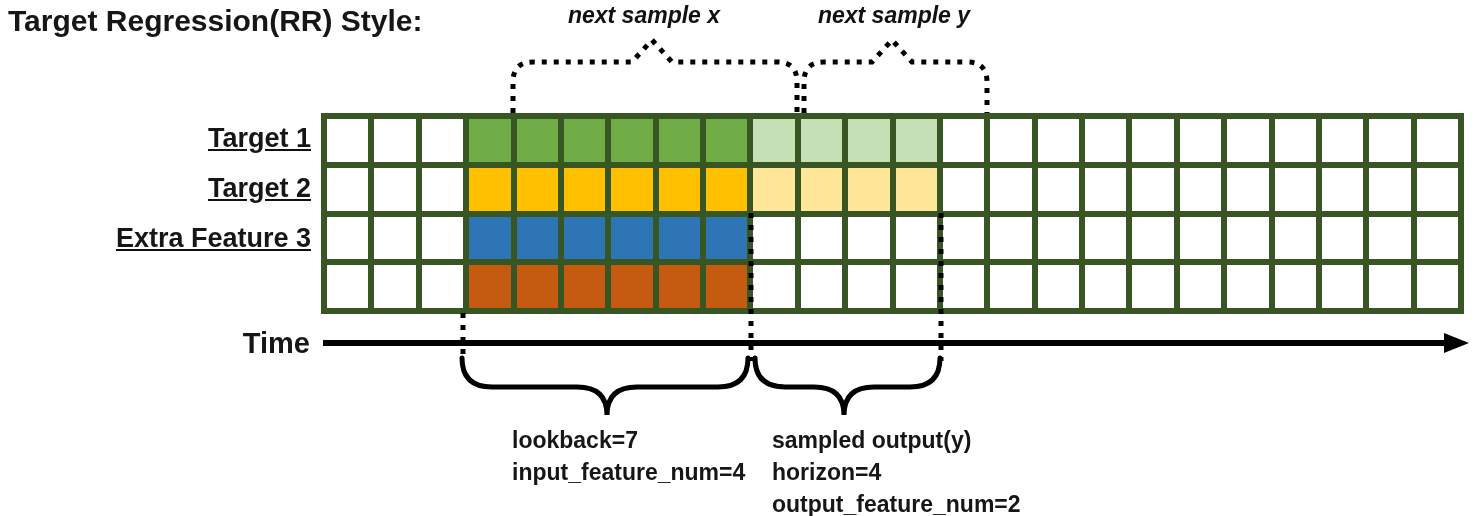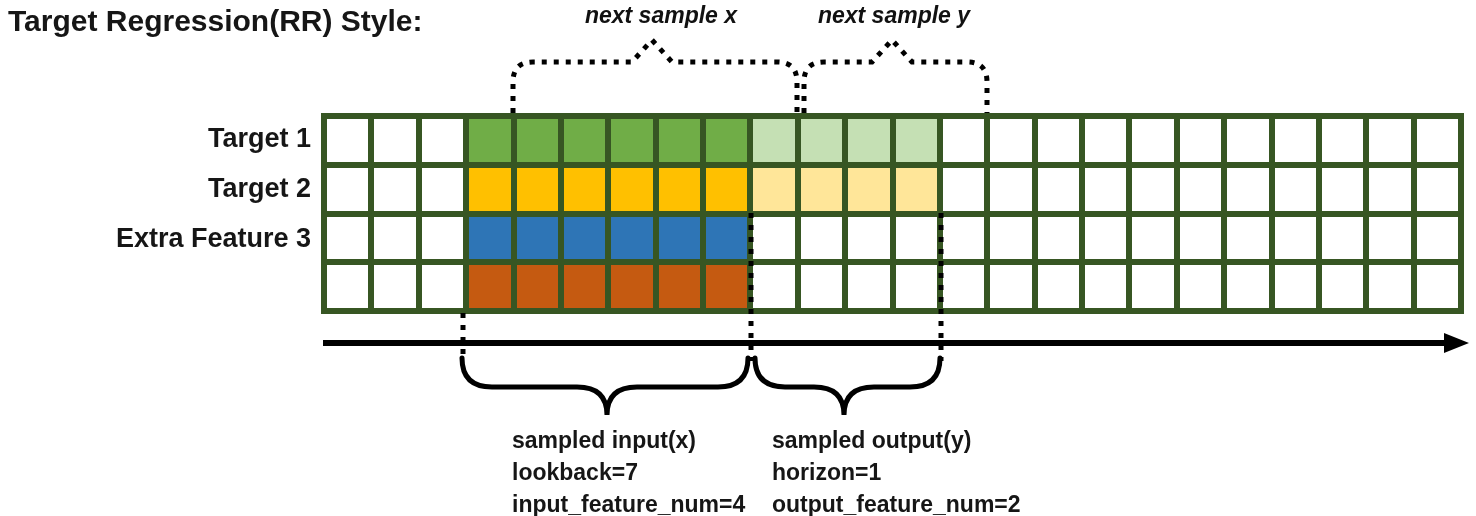--- a/index.html
+++ b/index.html
@@ -8,25 +8,25 @@
     font-family:"Liberation Sans",sans-serif;color:#111;overflow:hidden;
   }
   .title{
     position:absolute;left:8px;top:4px;font-size:30px;font-weight:bold;
     letter-spacing:0px;color:#161616;
   }
   .brace-label{
     position:absolute;top:2px;transform:translateX(-50%);
     font-size:23px;font-style:italic;font-weight:600;color:#111;white-space:nowrap;
   }
-  #label-x{left:661px;}
+  #label-x{left:644px;}
   #label-y{left:894px;}
   .row-labels{
     position:absolute;left:0;top:113px;width:311px;height:201px;
-    display:grid;grid-template-rows:repeat(4,1fr);
+    display:grid;grid-template-rows:repeat(4,1fr);text-decoration:underline;
   }
   .row-label{
     display:flex;align-items:center;justify-content:flex-end;
     font-size:27px;font-weight:bold;color:#161616;white-space:nowrap;
   }
   #grid{
     position:absolute;left:321px;top:113px;width:1143px;height:201px;
     box-sizing:border-box;padding:6px;display:grid;gap:6px;
     grid-template-columns:repeat(24,1fr);grid-template-rows:repeat(4,1fr);
   }
@@ -169,26 +169,26 @@
     <line x1="941" y1="213" x2="941" y2="361" stroke="#000" stroke-width="5" stroke-dasharray="5 7"></line>
 
     <line x1="323" y1="343" x2="1448" y2="343" stroke="#000" stroke-width="6"></line>
     <polygon points="1444,333 1444,353 1469,343" fill="#000"></polygon>
 
     <path d="M462,358 Q462,387 492,387 L577,387 Q607,387 607,415 Q607,387 637,387 L718,387 Q748,387 748,358" fill="none" stroke="#000" stroke-width="5" stroke-linecap="round"></path>
 
     <path d="M755,358 Q755,387 785,387 L814,387 Q844,387 844,415 Q844,387 874,387 L910,387 Q940,387 940,358" fill="none" stroke="#000" stroke-width="5" stroke-linecap="round"></path>
   </svg>
 
+  <div class="time-label">Time</div>
 
   <div id="note-input" class="note">
-    <div>sampled input(x)</div>
     <div>lookback=7</div>
     <div>input_feature_num=4</div>
   </div>
 
   <div id="note-output" class="note">
     <div>sampled output(y)</div>
-    <div>horizon=1</div>
+    <div>horizon=4</div>
     <div>output_feature_num=2</div>
   </div>
 
 </div>
 
 </body></html>

